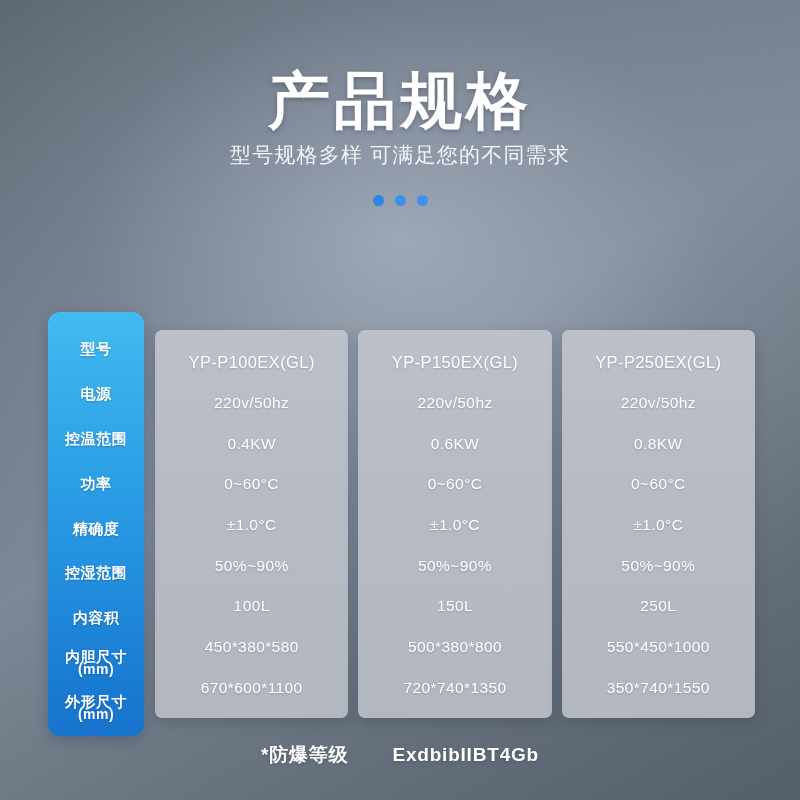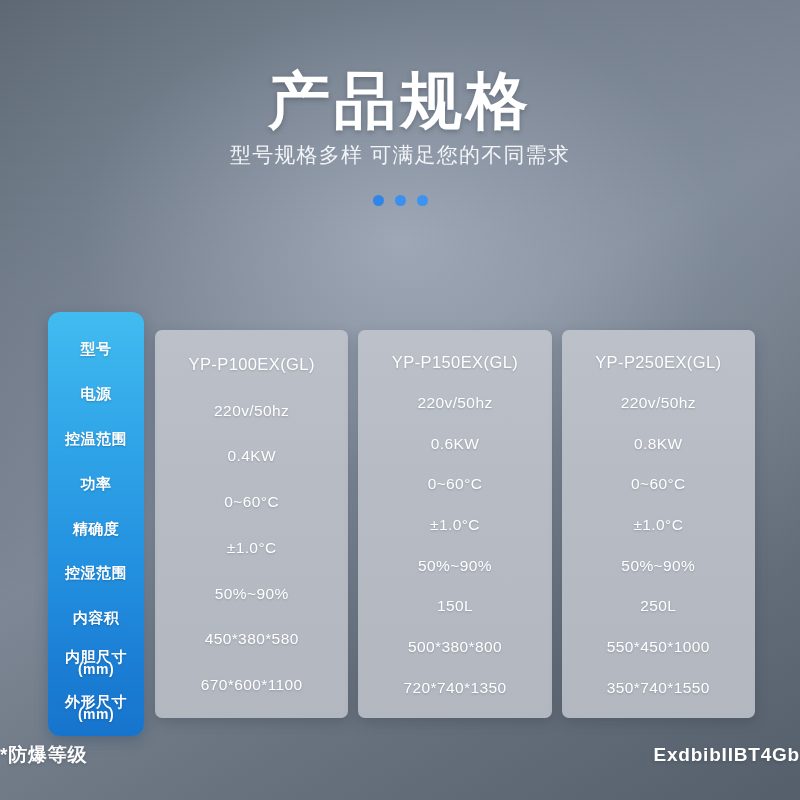--- a/index.html
+++ b/index.html
@@ -119,21 +119,21 @@
     padding:0 6px;
   }
   .data-cell.model {
     font-size:16.5px;
   }
 
   
   .footnote {
     position:absolute;
     left:0; top:742px; width:800px;
-    display:flex; justify-content:space-between; align-items:baseline;
+    display:flex; justify-content:center; align-items:baseline;
     gap:44px;
     color:#ffffff;
     font-size:19px;
     font-weight:bold;
     letter-spacing:0.8px;
     text-shadow:0 1px 3px rgba(40,48,60,0.35);
   }
   .footnote .code { font-size:19px; font-weight:bold; }
 </style>
 </head>
@@ -188,20 +188,21 @@
       </div>
 
     <div class="data-cols" id="data-cols">
         <div class="data-col">
           <div class="data-cell model">YP-P100EX(GL)</div>
           <div class="data-cell">220v/50hz</div>
           <div class="data-cell">0.4KW</div>
           <div class="data-cell">0~60°C</div>
           <div class="data-cell">±1.0°C</div>
           <div class="data-cell">50%~90%</div>
+          <div class="data-cell">100L</div>
           <div class="data-cell">450*380*580</div>
           <div class="data-cell">670*600*1100</div>
         </div>
         <div class="data-col">
           <div class="data-cell model">YP-P150EX(GL)</div>
           <div class="data-cell">220v/50hz</div>
           <div class="data-cell">0.6KW</div>
           <div class="data-cell">0~60°C</div>
           <div class="data-cell">±1.0°C</div>
           <div class="data-cell">50%~90%</div>

